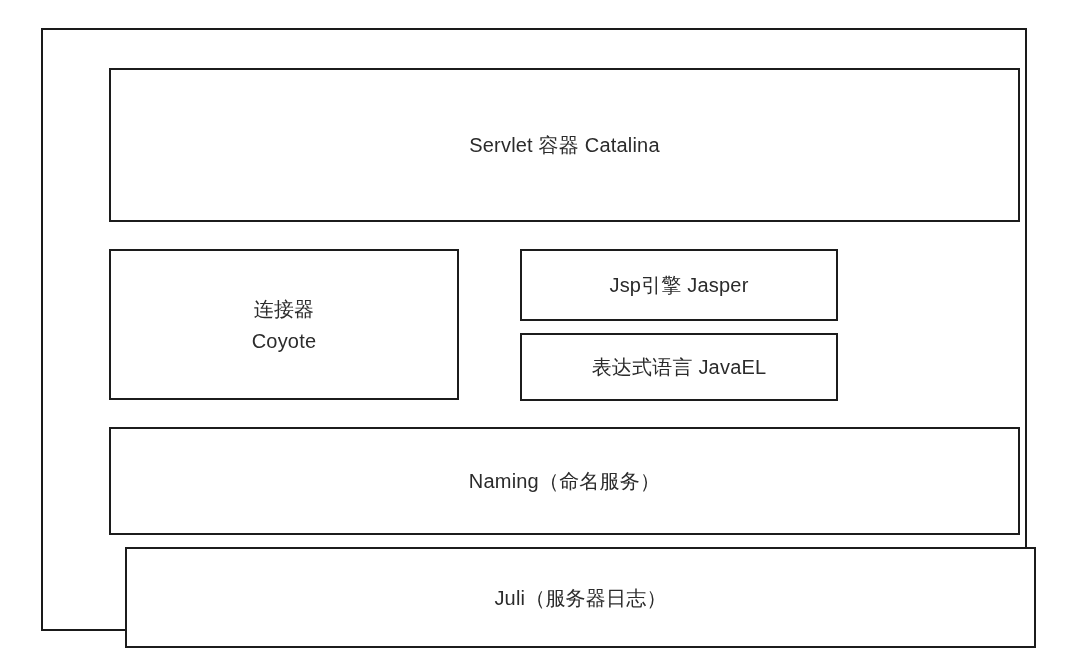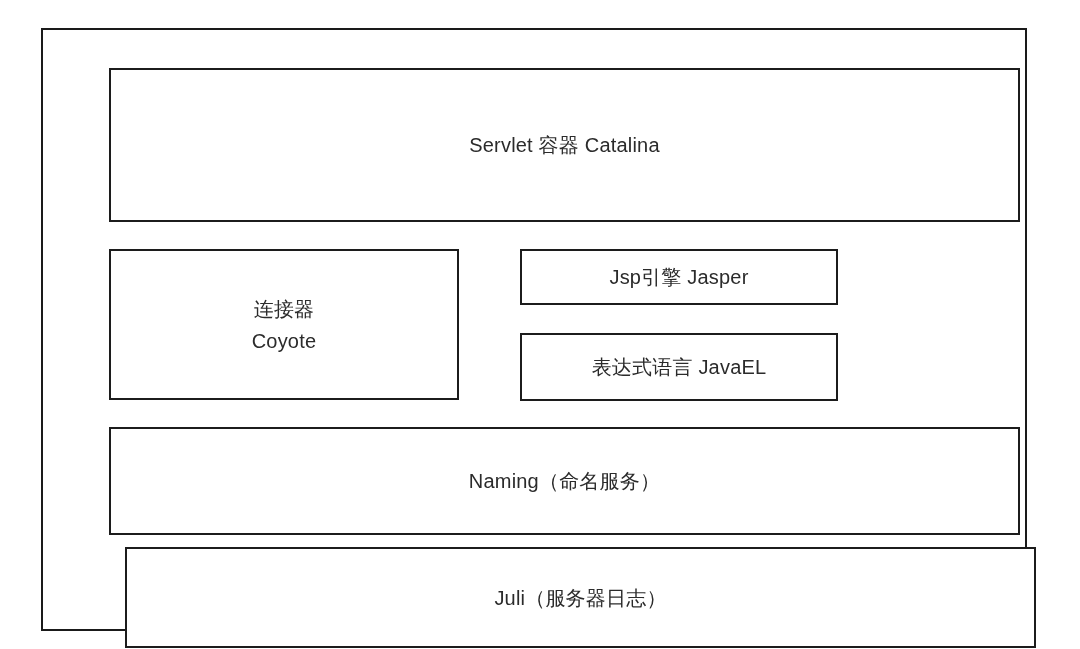--- a/index.html
+++ b/index.html
@@ -70,21 +70,21 @@
     top: 219px;
     width: 350px;
     height: 151px;
   }
 
   
   #box-jasper {
     left: 477px;
     top: 219px;
     width: 318px;
-    height: 56px;
+    height: 72px;
     text-align: center;
   }
 
   
   #box-javael {
     left: 477px;
     top: 303px;
     width: 318px;
     height: 68px;
     text-align: right;

